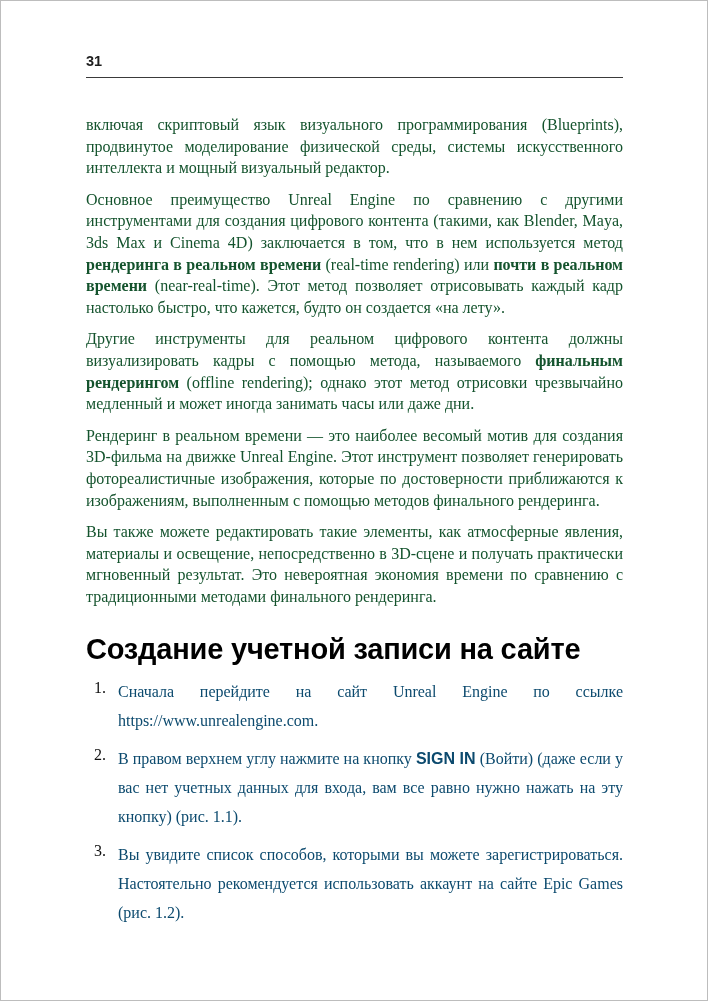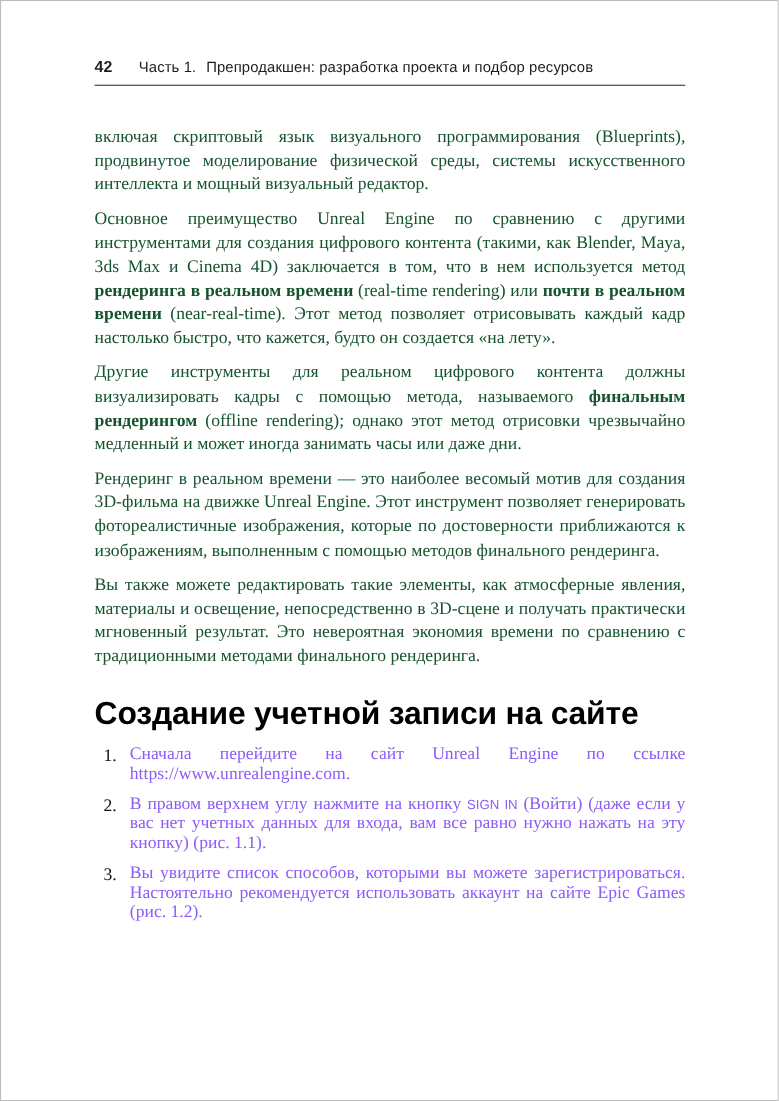--- a/index.html
+++ b/index.html
@@ -47,22 +47,22 @@
   p.para {
     font-size: 16px;
     line-height: 21.6px;
     text-align: justify;
     color: #14532d;
     margin-bottom: 10px;
   }
   .b { font-weight: 700; }
   .sans-b {
     font-family: "Liberation Sans", sans-serif;
-    font-weight: 400;
-    font-size: 12px;
+    font-weight: 700;
+    font-size: 16px;
   }
 
   
   h1.section-heading {
     font-family: "Liberation Sans", sans-serif;
     font-weight: 700;
     font-size: 29px;
     line-height: 30px;
     letter-spacing: -0.2px;
     color: #000;
@@ -79,36 +79,33 @@
     flex: none;
     width: 24px;
     margin-left: 8px;
     font-size: 16px;
     line-height: 21.6px;
     color: #101010;
   }
   .num-item .item-text {
     flex: 1;
     font-size: 16px;
-    line-height: 18px;
+    line-height: 29px;
     text-align: justify;
-    color: #8b5cf6;
+    color: #0c4a6e;
   }
 </style>
 </head>
 <body>
 
 <div class="page">
   <div class="inner">
 
     <div class="running-head">
-      <span class="page-number">42</span>
-      <span class="chapter-title">
-        <span class="chapter-part">Часть 1.</span><span>Препродакшен: разработка проекта и подбор ресурсов</span>
-      </span>
+      <span class="page-number">31</span>
     </div>
     <hr class="head-rule">
 
     <div class="body-text">
 
       <p class="para"><span>включая скриптовый язык визуального программирования (Blueprints), продвинутое моделирование физической среды, системы искусственного интеллекта и мощный визуальный редактор.</span></p>
 
       <p class="para"><span>Основное преимущество Unreal Engine по сравнению с другими инструментами для создания цифрового контента (такими, как Blender, Maya, 3ds Max и Cinema 4D) заключается в том, что в нем используется метод </span><span class="b">рендеринга в реальном времени</span><span> (real-time rendering) или </span><span class="b">почти в реальном времени</span><span> (near-real-time). Этот метод позволяет отрисовывать каждый кадр настолько быстро, что кажется, будто он создается «на лету».</span></p>
 
       <p class="para"><span>Другие инструменты для реальном цифрового контента должны визуализировать кадры с помощью метода, называемого </span><span class="b">финальным рендерингом</span><span> (offline rendering); однако этот метод отрисовки чрезвычайно медленный и может иногда занимать часы или даже дни.</span></p>

